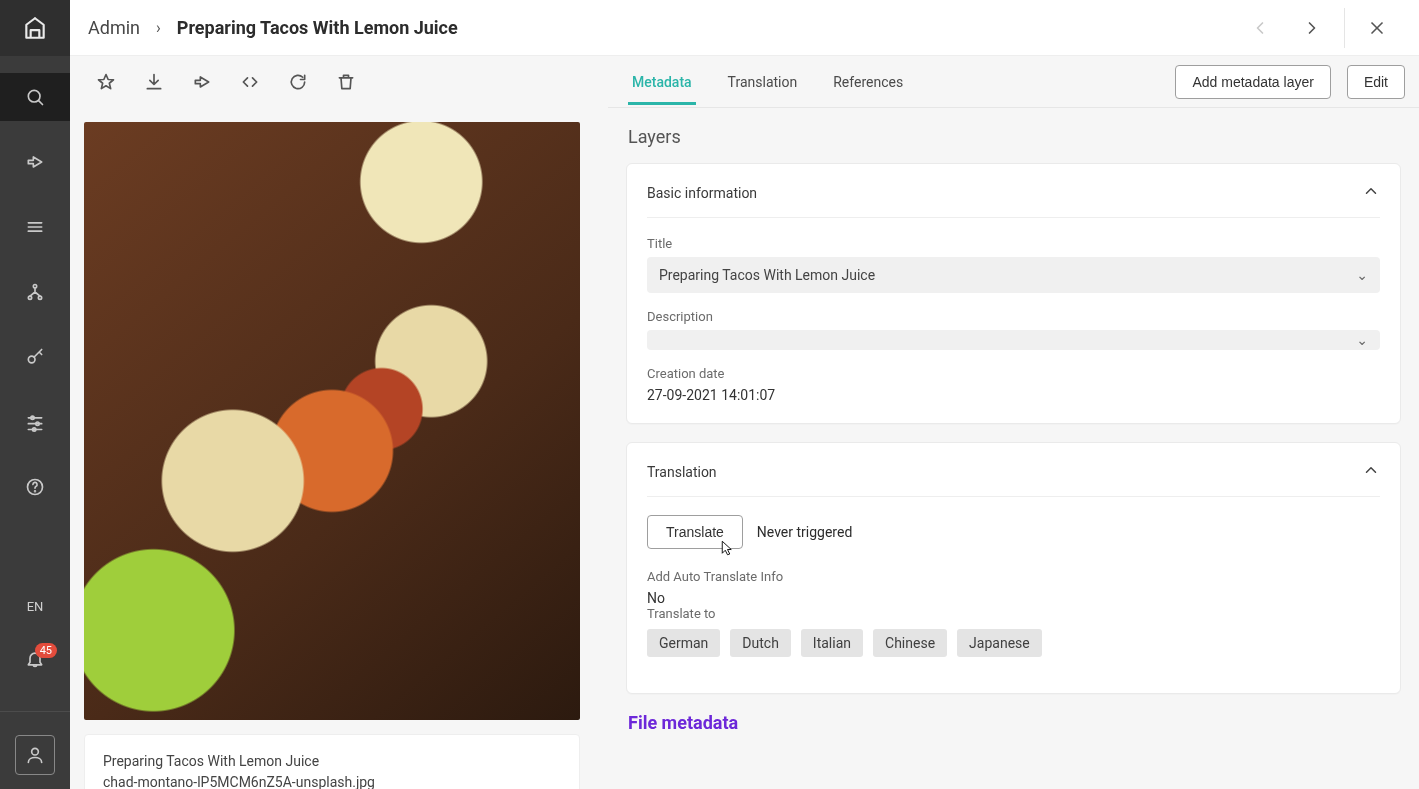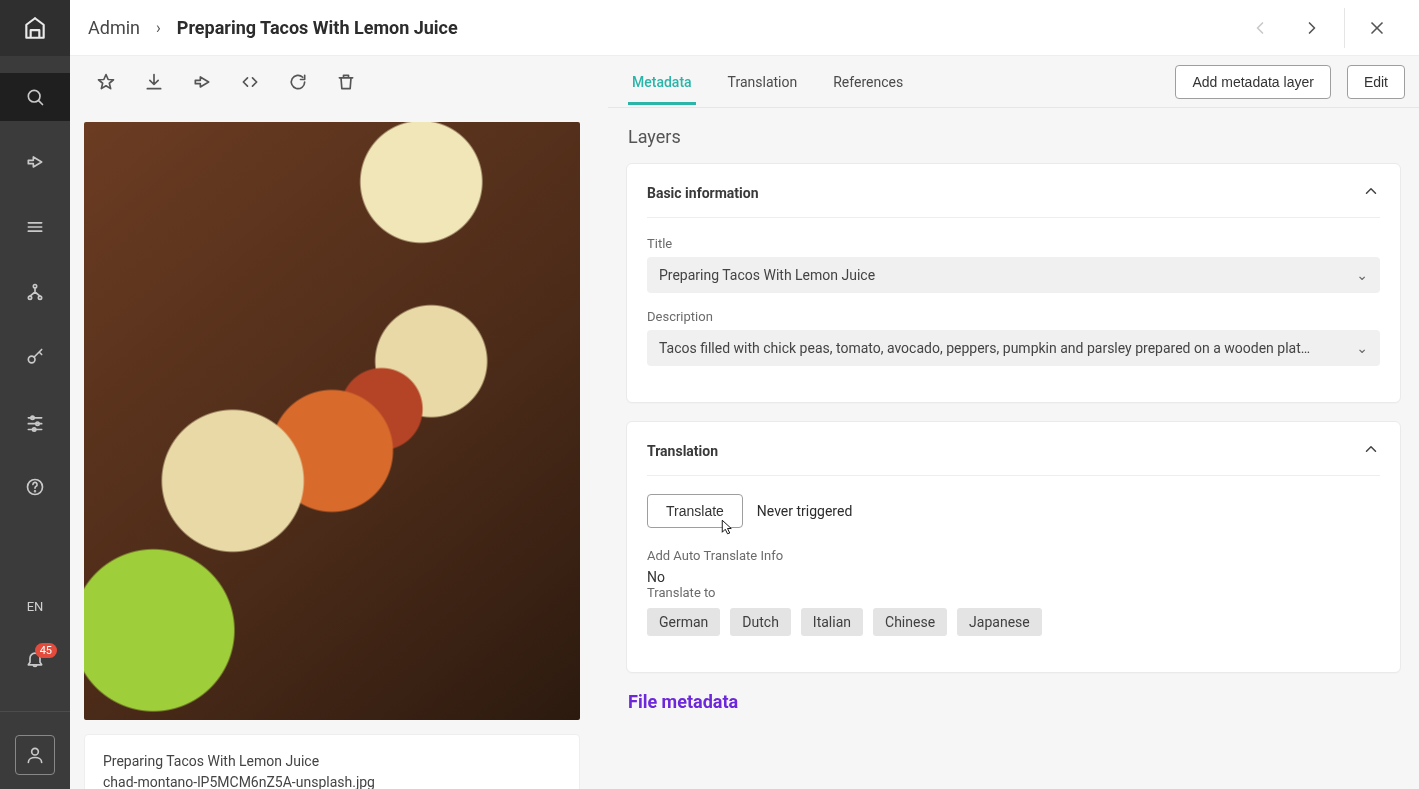--- a/index.html
+++ b/index.html
@@ -145,21 +145,21 @@
   .meta-scroll h2 { font-size:18px; font-weight:400; color:#555; margin: 0 0 16px 2px; }
   .panel {
     background:#fff; border:1px solid #eaeaea; border-radius:6px;
     margin-bottom:18px; padding:0;
     box-shadow: 0 1px 1px rgba(0,0,0,0.02);
   }
   .panel-header {
     display:flex; align-items:center; justify-content:space-between;
     padding:18px 20px 14px;
   }
-  .panel-header .title { font-weight:700; color:#3a3a3a; }
+  .panel-header .title { font-weight:400; color:#3a3a3a; }
   .panel-body { padding:0 20px 20px; }
   .panel-body hr { border:0; border-top:1px solid #eee; margin:0 0 18px; }
   .field { margin-bottom:16px; }
   .field-label { font-size:13px; color:#6b6b6b; margin-bottom:6px; }
   .ro-input {
     background:#f0f0f0; border-radius:4px; padding:10px 42px 10px 12px;
     color:#444; position:relative; font-size:14px;
   }
   .ro-input .chevron { position:absolute; right:12px; top:50%; transform:translateY(-50%); color:#6b6b6b; }
   .ro-input .truncate { white-space:nowrap; overflow:hidden; text-overflow:ellipsis; display:block; }
@@ -360,23 +360,26 @@
             <div class="field">
               <div class="field-label">Title</div>
               <div class="ro-input">
                 <span class="truncate">Preparing Tacos With Lemon Juice</span>
                 <span class="chevron">⌄</span>
               </div>
             </div>
             <div class="field">
               <div class="field-label">Description</div>
               <div class="ro-input">
-                <span class="truncate">Tacos filled with chick peas, tomato, avocado, peppers, pumpkin and parsley prepared on a wooden plat…</span>
                 <span class="chevron">⌄</span>
               </div>
+            </div>
+            <div class="field" style="margin-bottom:0;">
+              <div class="field-label">Creation date</div>
+              <div class="field-value">27-09-2021 14:01:07</div>
             </div>
           </div>
         </div>
 
         <div class="panel" style="position:relative;">
           <div class="panel-header">
             <span class="title">Translation</span>
             <span><svg class="icon" viewBox="0 0 24 24" style="width:18px;height:18px;color:#444;">
                   <polyline points="6 15 12 9 18 15"></polyline>
                 </svg></span>

